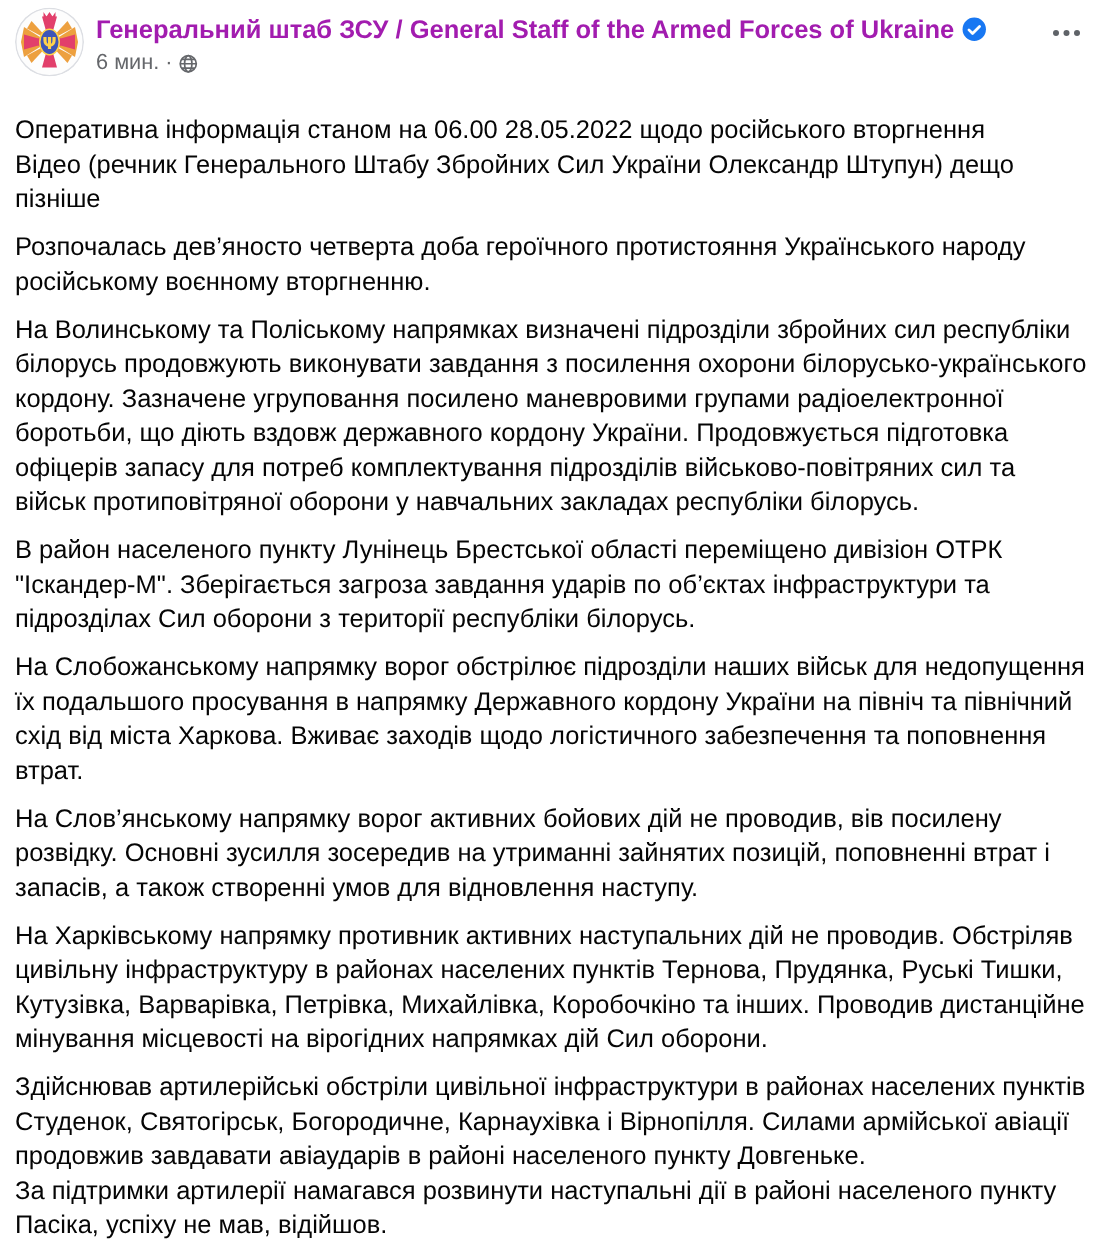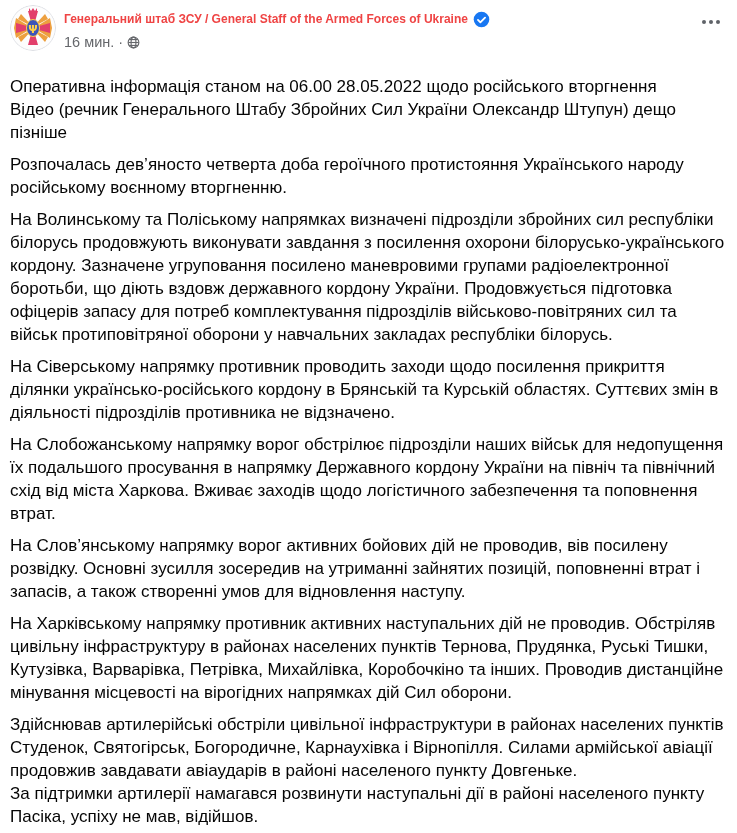--- a/index.html
+++ b/index.html
@@ -32,23 +32,23 @@
     min-width: 0;
     padding-top: 4px;
   }
   .name-row {
     display: flex;
     align-items: center;
     gap: 5px;
     line-height: 21px;
   }
   .author-name {
-    font-size: 12px;
+    font-size: 17px;
     font-weight: 700;
-    color: #ef4444;
+    color: #a21caf;
     white-space: nowrap;
     cursor: pointer;
   }
   .verified-badge {
     display: inline-flex;
     flex: 0 0 auto;
   }
   .meta-row {
     display: flex;
     align-items: center;
@@ -112,21 +112,21 @@
       <div class="name-row">
         <span class="author-name">Генеральний штаб ЗСУ / General Staff of the Armed Forces of Ukraine</span>
         <span class="verified-badge">
           <svg width="17" height="17" viewBox="0 0 24 24">
             <circle cx="12" cy="12" r="11" fill="#1877f2"></circle>
             <path d="M7 12.6 L10.4 16 L17 9.4" stroke="#ffffff" stroke-width="2.6" fill="none" stroke-linecap="round" stroke-linejoin="round"></path>
           </svg>
         </span>
       </div>
       <div class="meta-row">
-        <span class="timestamp">16 мин.</span>
+        <span class="timestamp">6 мин.</span>
         <span class="sep">·</span>
         <span class="globe">
           <svg width="13" height="13" viewBox="0 0 16 16" fill="none" stroke="#65676b" stroke-width="1.4">
             <circle cx="8" cy="8" r="6.6"></circle>
             <ellipse cx="8" cy="8" rx="3" ry="6.6"></ellipse>
             <path d="M1.6 8 H14.4"></path>
             <path d="M2.6 4.4 H13.4"></path>
             <path d="M2.6 11.6 H13.4"></path>
           </svg>
         </span>
@@ -141,21 +141,21 @@
       </svg>
     </div>
 
   </div>
 
   <div class="post-body">
       <div class="para">Оперативна інформація станом на 06.00 28.05.2022 щодо російського вторгнення
 Відео (речник Генерального Штабу Збройних Сил України Олександр Штупун) дещо пізніше</div>
       <div class="para">Розпочалась дев’яносто четверта доба героїчного протистояння Українського народу російському воєнному вторгненню.</div>
       <div class="para">На Волинському та Поліському напрямках визначені підрозділи збройних сил республіки білорусь продовжують виконувати завдання з посилення охорони білорусько-українського кордону. Зазначене угруповання посилено маневровими групами радіоелектронної боротьби, що діють вздовж державного кордону України. Продовжується підготовка офіцерів запасу для потреб комплектування підрозділів військово-повітряних сил та військ протиповітряної оборони у навчальних закладах республіки білорусь.</div>
-      <div class="para">На Сіверському напрямку противник проводить заходи щодо посилення прикриття ділянки українсько-російського кордону в Брянській та Курській областях. Суттєвих змін в діяльності підрозділів противника не відзначено.</div>
+      <div class="para">В район населеного пункту Лунінець Брестської області переміщено дивізіон ОТРК "Іскандер-М". Зберігається загроза завдання ударів по об’єктах інфраструктури та підрозділах Сил оборони з території республіки білорусь.</div>
       <div class="para">На Слобожанському напрямку ворог обстрілює підрозділи наших військ для недопущення їх подальшого просування в напрямку Державного кордону України на північ та північний схід від міста Харкова. Вживає заходів щодо логістичного забезпечення та поповнення втрат.</div>
       <div class="para">На Слов’янському напрямку ворог активних бойових дій не проводив, вів посилену розвідку. Основні зусилля зосередив на утриманні зайнятих позицій, поповненні втрат і запасів, а також створенні умов для відновлення наступу.</div>
       <div class="para">На Харківському напрямку противник активних наступальних дій не проводив. Обстріляв цивільну інфраструктуру в районах населених пунктів Тернова, Прудянка, Руські Тишки, Кутузівка, Варварівка, Петрівка, Михайлівка, Коробочкіно та інших. Проводив дистанційне мінування місцевості на вірогідних напрямках дій Сил оборони.</div>
       <div class="para">Здійснював артилерійські обстріли цивільної інфраструктури в районах населених пунктів Студенок, Святогірськ, Богородичне, Карнаухівка і Вірнопілля. Силами армійської авіації продовжив завдавати авіаударів в районі населеного пункту Довгеньке.
 За підтримки артилерії намагався розвинути наступальні дії в районі населеного пункту Пасіка, успіху не мав, відійшов.</div>
     </div>
 
 </div>
 
 </body></html>

